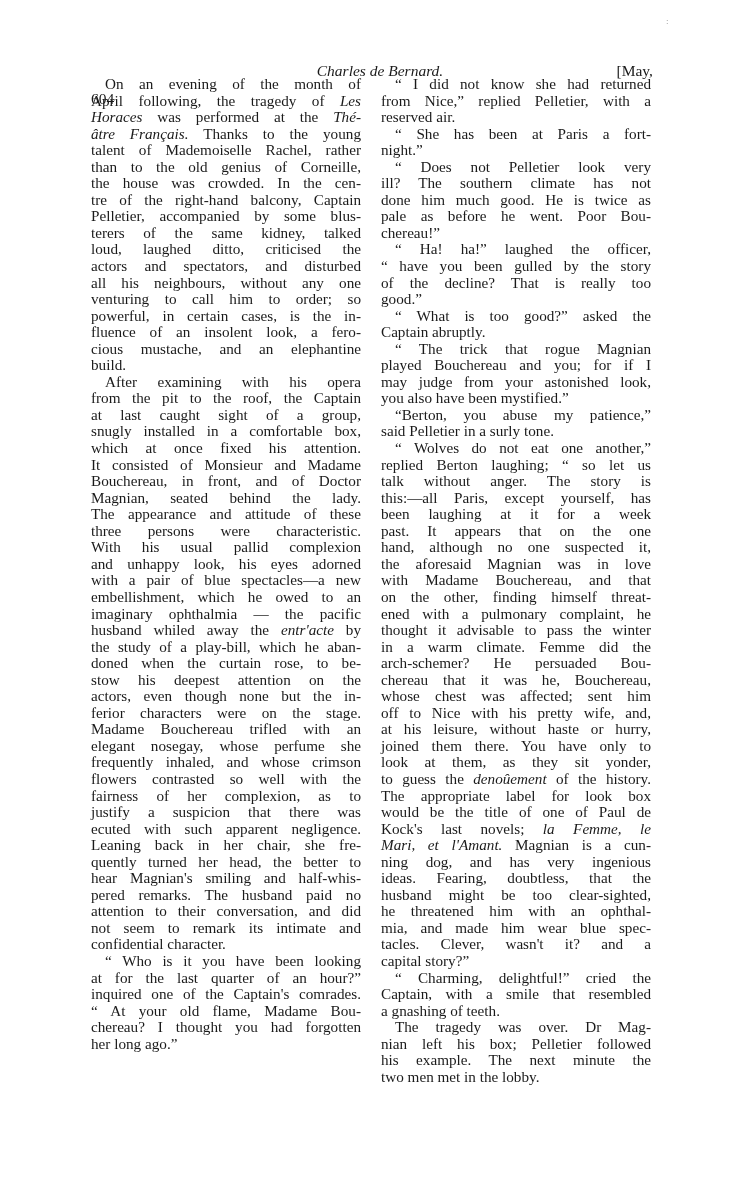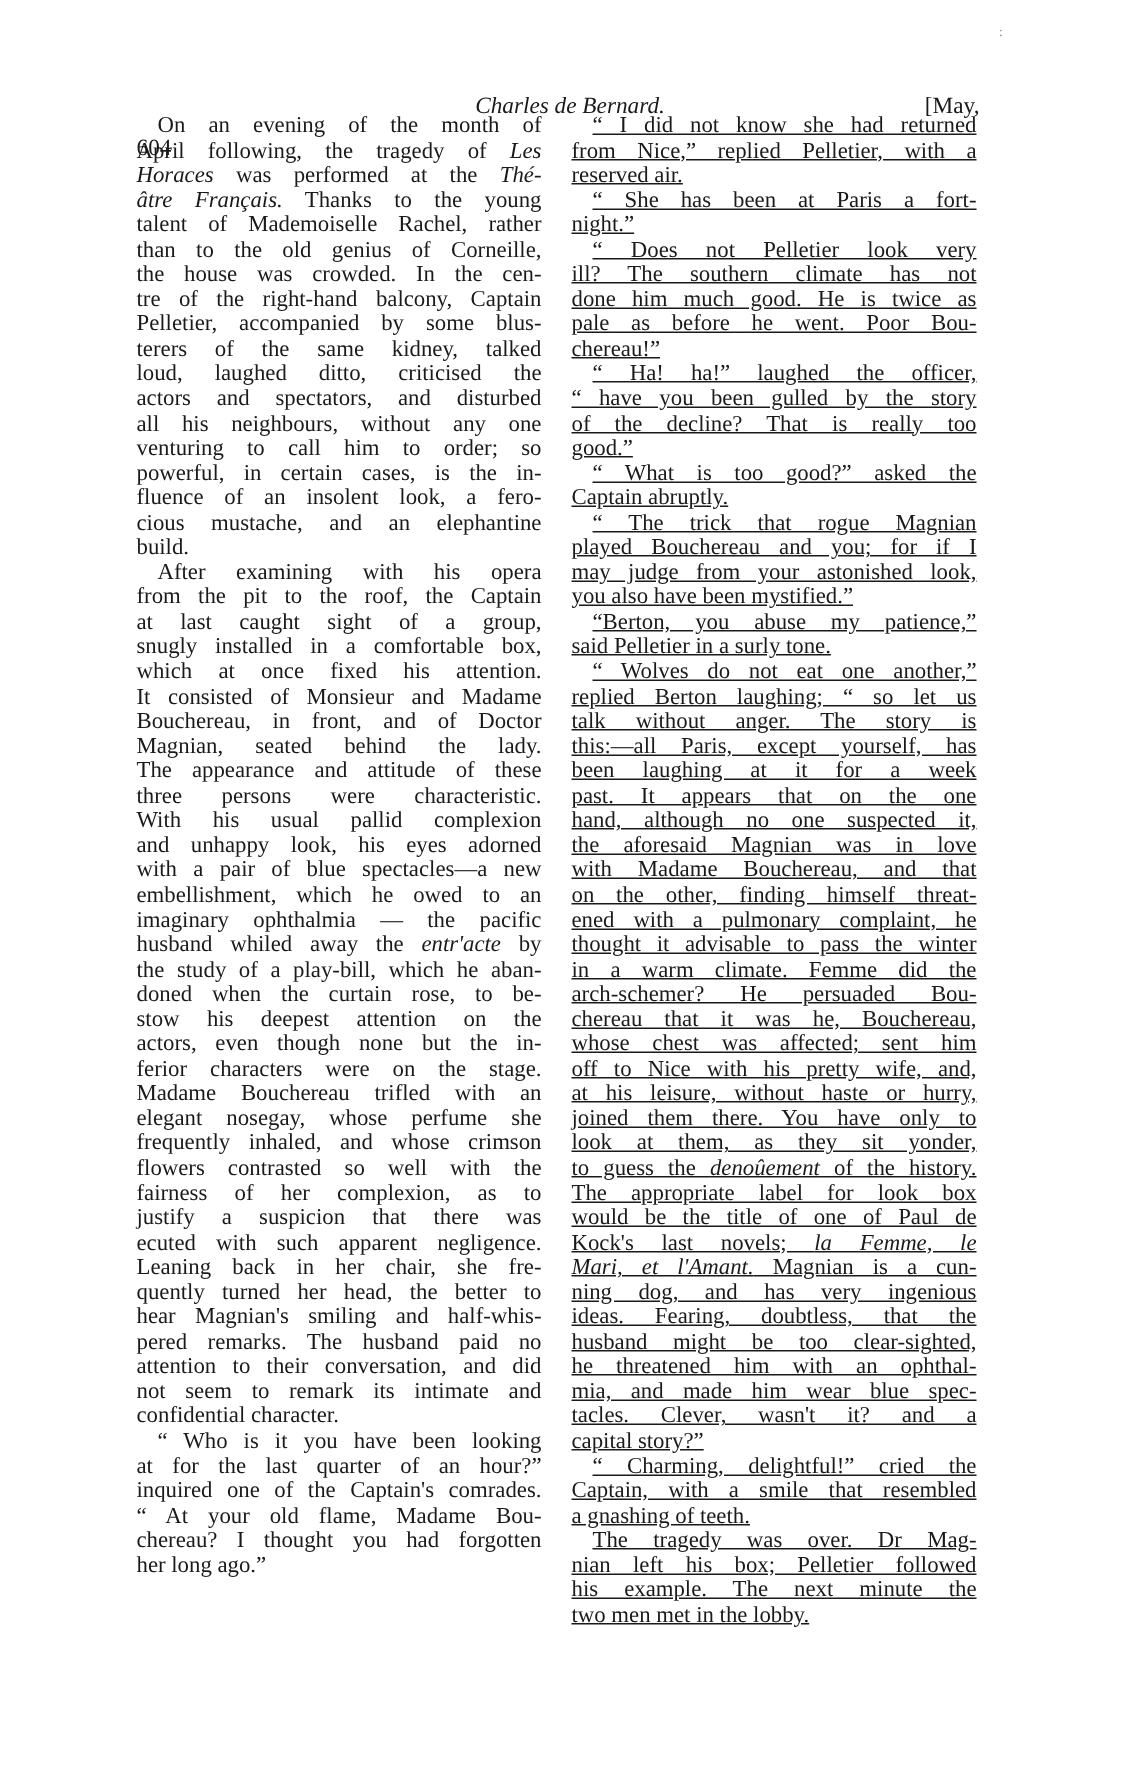--- a/index.html
+++ b/index.html
@@ -6,21 +6,21 @@
   body { width: 750px; height: 1179px; position: relative; overflow: hidden;
          font-family: "Liberation Serif", "DejaVu Serif", serif; color: #1a1a1a; }
   .page { position: absolute; left: 0; top: 0; width: 750px; height: 1179px; }
   .running-head { position: absolute; top: 62px; left: 91px; width: 562px; height: 20px;
                   font-size: 15.5px; }
   .page-number { position: absolute; left: 0; top: 0; margin-top: 28px; }
   .running-title { position: absolute; left: 16px; right: 0; top: 0; text-align: center; font-style: italic; }
   .running-month { position: absolute; right: 0; top: 0; text-align: right; }
   .column { position: absolute; top: 76px; width: 270px; font-size: 15.2px; line-height: 16.55px; }
   .col-left { left: 91px; }
-  .col-right { left: 381px; text-decoration: underline; }
+  .col-right { left: 381px; }
   .line { display: block; white-space: nowrap; text-align: justify; text-align-last: justify; height: 16.55px; overflow: visible; }
   .line.last { text-align-last: left; }
   .line.indent { padding-left: 14px; }
   .mark { position: absolute; color: #888; font-size: 9px; }
 </style>
 </head>
 <body>
 
 <div class="page">
   <div class="running-head">

